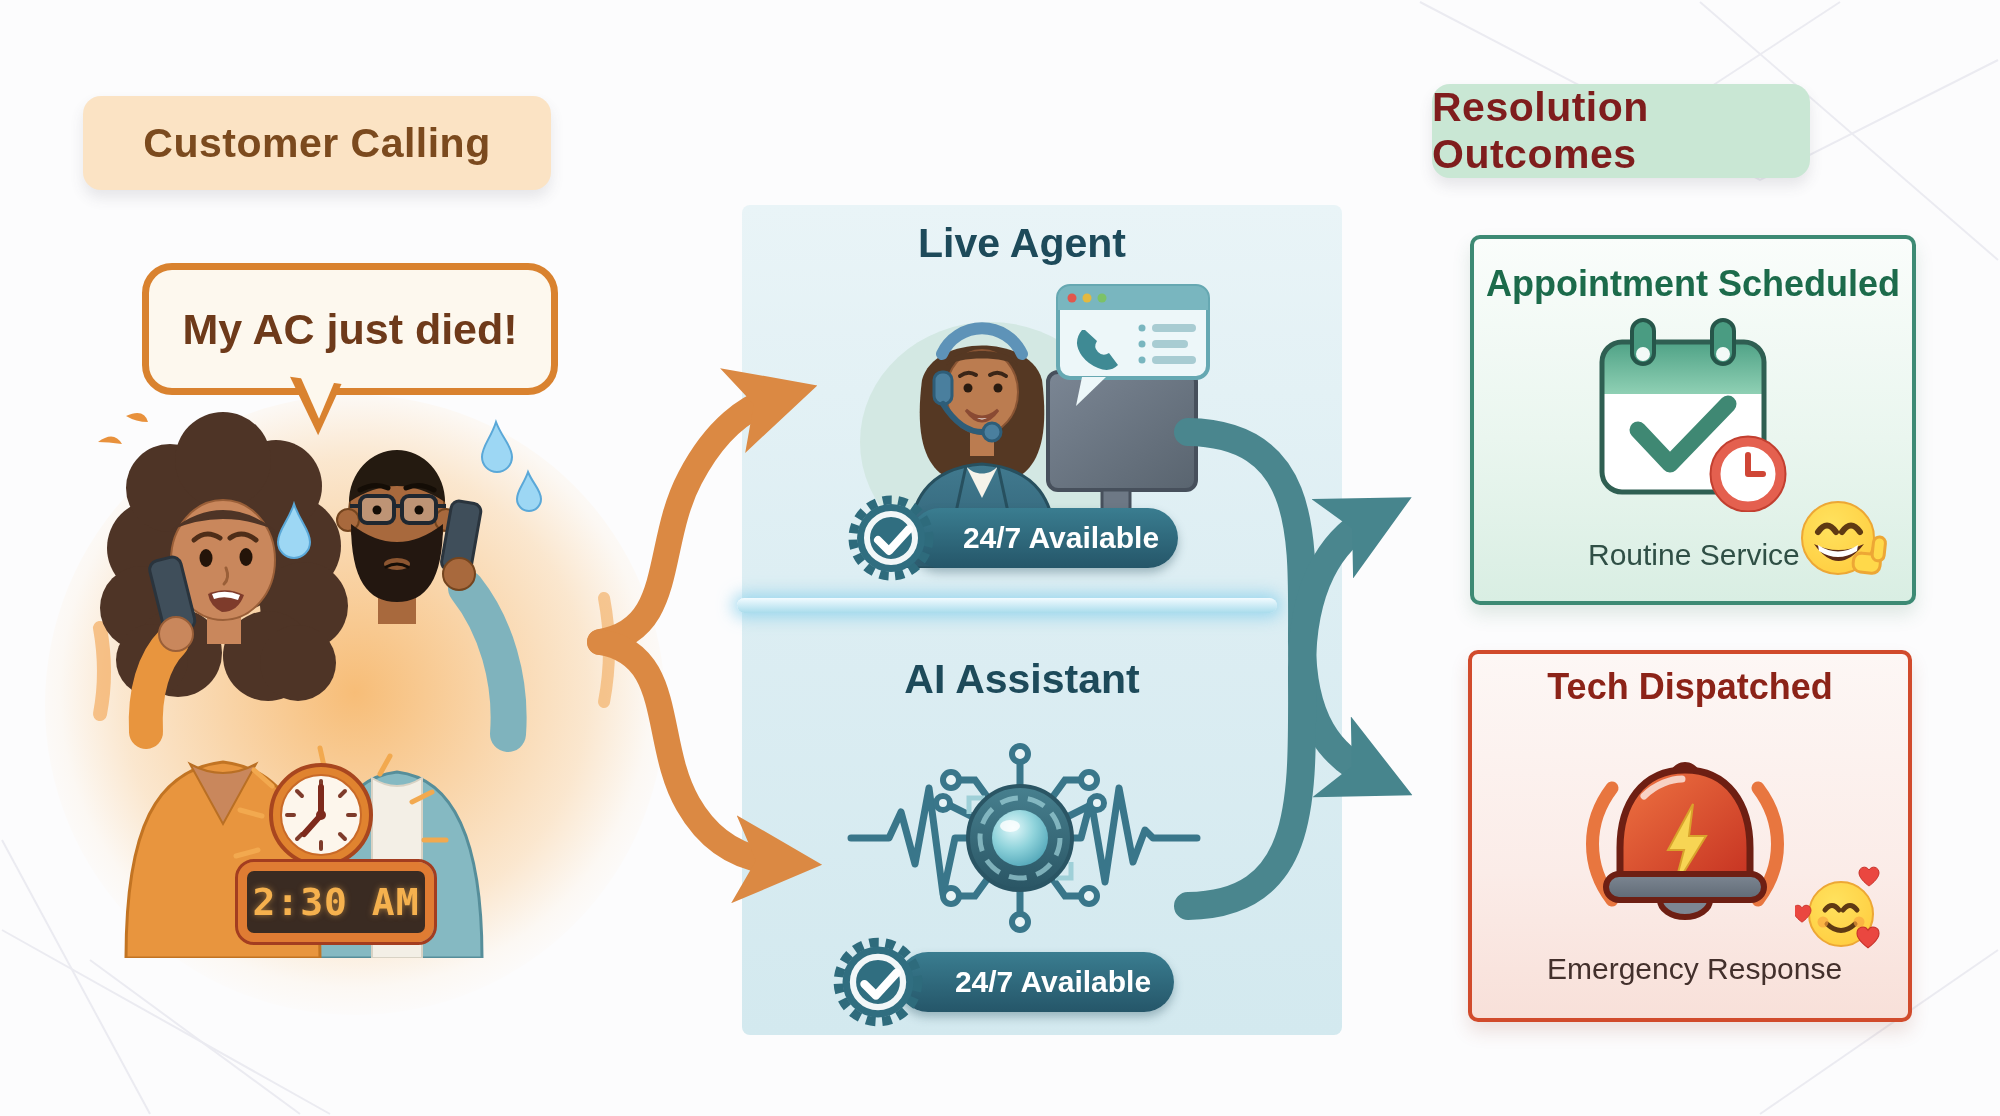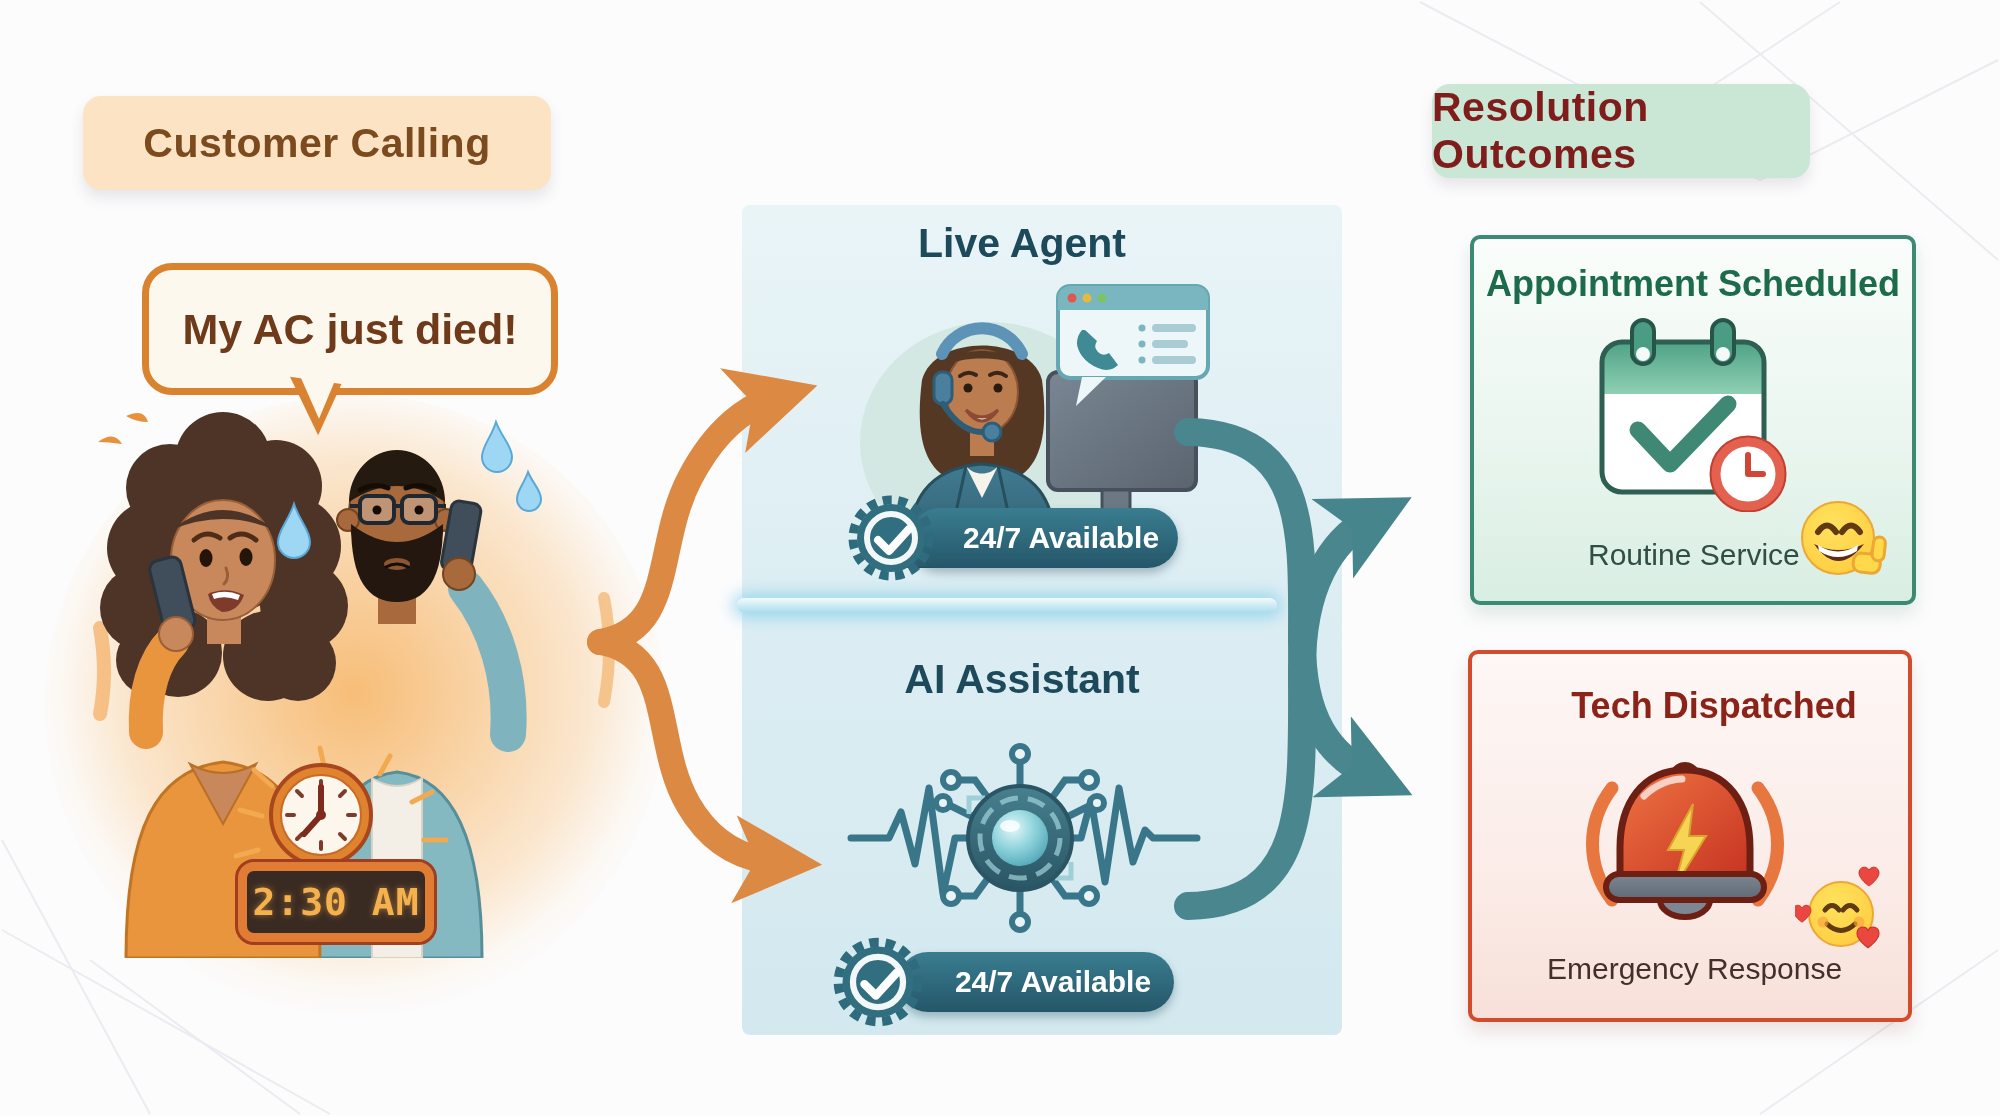--- a/index.html
+++ b/index.html
@@ -360,21 +360,21 @@
     <path d="M26 42 Q35 29 44 42 M50 42 Q59 29 68 42" stroke="#5f3a13" stroke-width="6" fill="none" stroke-linecap="round"></path>
     <path d="M22 54 Q46 88 72 54 Q46 66 22 54 Z" fill="#5e2c16"></path>
     <path d="M26 55 Q46 68 66 55 L65 61 Q46 73 27 61 Z" fill="#ffffff"></path>
     <g transform="rotate(6 78 66)">
       <rect x="62" y="64" width="27" height="19" rx="8" fill="#ffd94a" stroke="#eda735" stroke-width="3"></rect>
       <rect x="80" y="46" width="12" height="24" rx="6" fill="#ffd94a" stroke="#eda735" stroke-width="3"></rect>
     </g>
   </svg>
 
   <div class="card card2">
-    <div class="card-title" style="top:31px;color:#8c2318;padding-left:24px;">Tech Dispatched</div>
+    <div class="card-title" style="top:12px;color:#8c2318;">Tech Dispatched</div>
   </div>
   <svg class="abs" style="left:1560px;top:760px;z-index:3;" width="250" height="180" viewBox="0 0 250 180">
     <defs>
       <linearGradient id="bellGrad" x1="0" y1="0" x2="1" y2="1">
         <stop offset="0" stop-color="#ef7442"></stop>
           <stop offset="1" stop-color="#c63322"></stop>
       </linearGradient>
       <linearGradient id="baseGrad" x1="0" y1="0" x2="0" y2="1">
         <stop offset="0" stop-color="#7d8793"></stop>
           <stop offset="1" stop-color="#5f6974"></stop>

